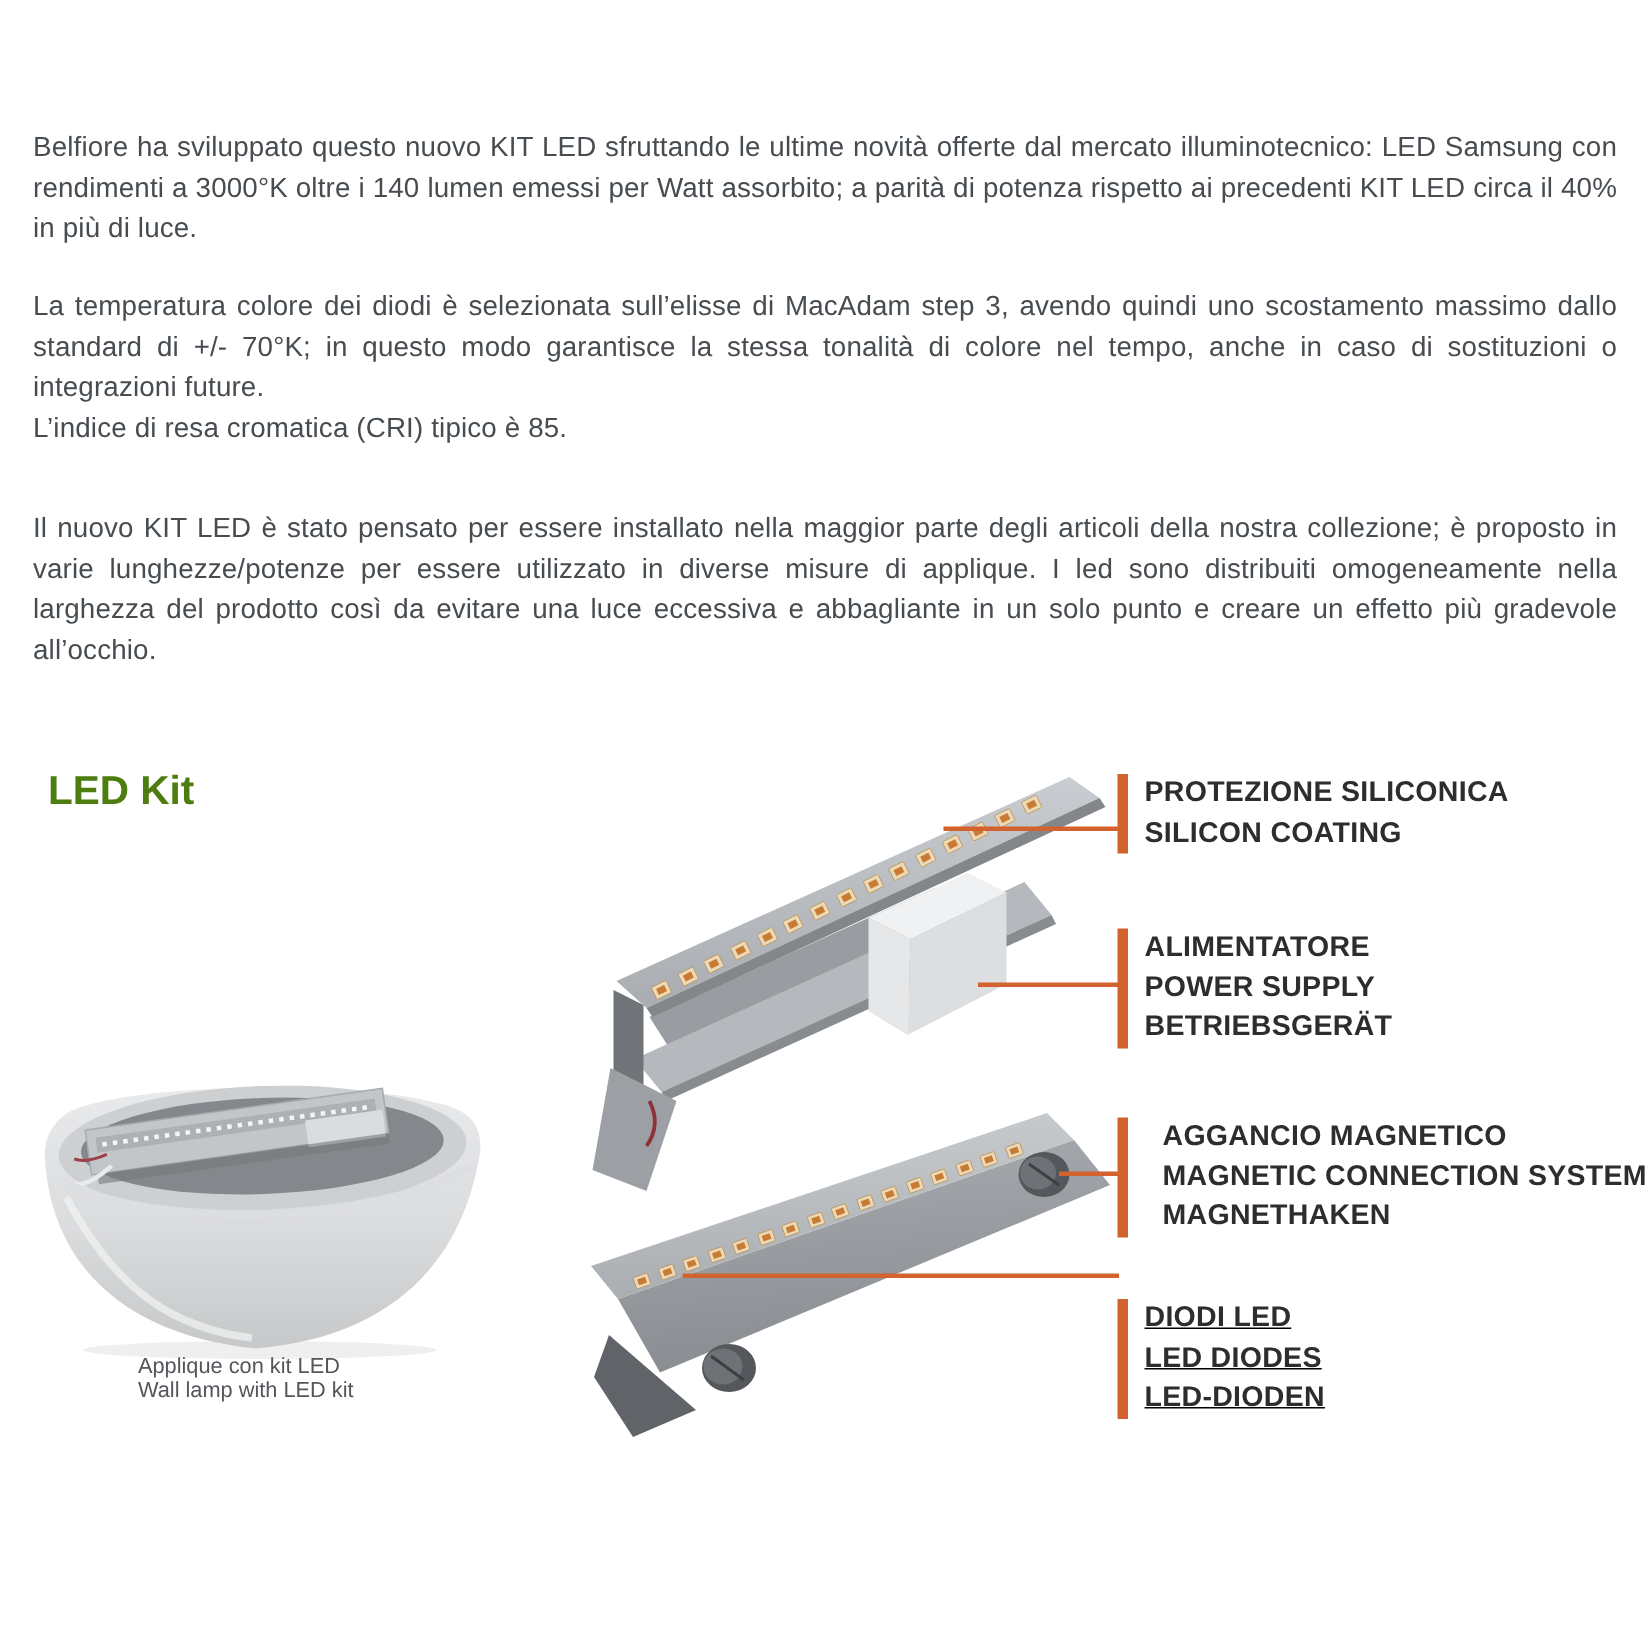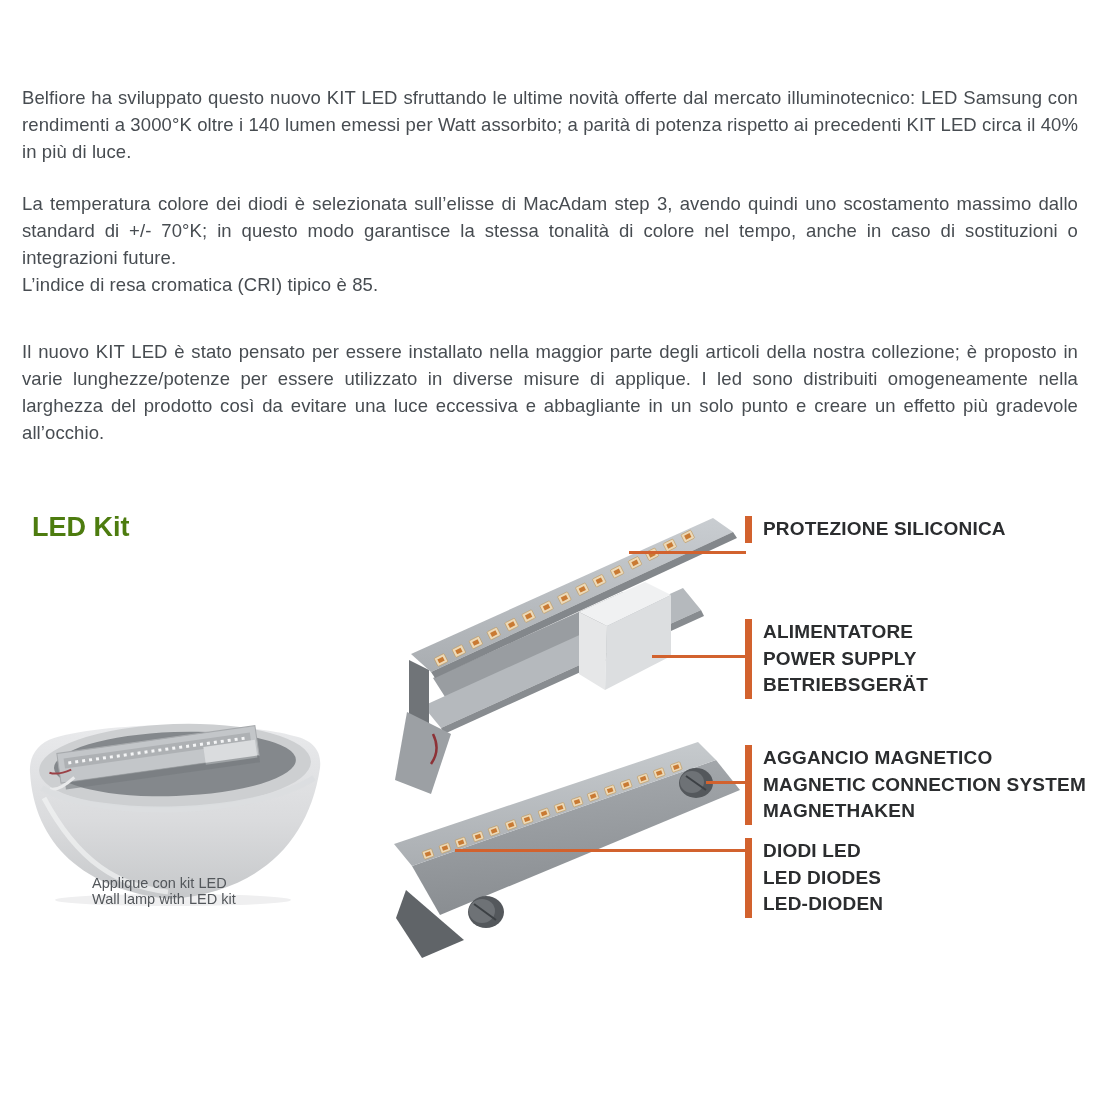--- a/index.html
+++ b/index.html
@@ -25,33 +25,33 @@
   .callout{
     position:absolute;left:745px;display:flex;align-items:stretch;
   }
   .callout .bar{width:7px;background:#d2622e;flex:0 0 auto;}
   .callout .lines{
     margin-left:11px;font-weight:bold;font-size:19px;line-height:26.5px;
     color:#2b2d2f;white-space:nowrap;letter-spacing:0.2px;
   }
   #callout-silicone{top:516px;}
   #callout-power{top:619px;}
-  #callout-magnetic{top:745px;}
-  #callout-diodes{top:838px;}
+  #callout-magnetic{top:745px;gap:12px;}
+  #callout-diodes{top:866px;text-decoration:underline;}
   .leader{position:absolute;height:3px;background:#d2622e;}
   #leader-silicone{left:629px;top:551px;width:117px;}
   #leader-power{left:652px;top:655px;width:94px;}
   #leader-magnetic{left:706px;top:781px;width:41px;}
   #leader-diodes{left:455px;top:849px;width:291px;}
   .photo{position:absolute;}
   #photo-open-module{left:383px;top:496px;}
   #photo-magnet-module{left:378px;top:736px;}
   #photo-wall-lamp{left:18px;top:694px;}
   .caption{
-    position:absolute;left:92px;top:876px;
+    position:absolute;left:92px;top:904px;
     font-size:14.5px;line-height:15.5px;color:#53575b;
   }
   .caption div{white-space:nowrap;}
 </style>
 </head>
 <body>
 
 <div class="para" id="para1">Belfiore ha sviluppato questo nuovo KIT LED sfruttando le ultime novità offerte dal mercato illuminotecnico: LED Samsung con rendimenti a 3000°K oltre i 140 lumen emessi per Watt assorbito; a parità di potenza rispetto ai precedenti KIT LED circa il 40% in più di luce.</div>
 
 <div class="para" id="para2-wrap">
@@ -200,20 +200,21 @@
 
 <div class="leader" id="leader-silicone"></div>
 <div class="leader" id="leader-power"></div>
 <div class="leader" id="leader-magnetic"></div>
 <div class="leader" id="leader-diodes"></div>
 
 <div class="callout" id="callout-silicone">
   <div class="bar"></div>
   <div class="lines">
     <div>PROTEZIONE SILICONICA</div>
+    <div>SILICON COATING</div>
   </div>
 </div>
 
 <div class="callout" id="callout-power">
   <div class="bar"></div>
   <div class="lines">
     <div>ALIMENTATORE</div>
     <div>POWER SUPPLY</div>
     <div>BETRIEBSGERÄT</div>
   </div>

